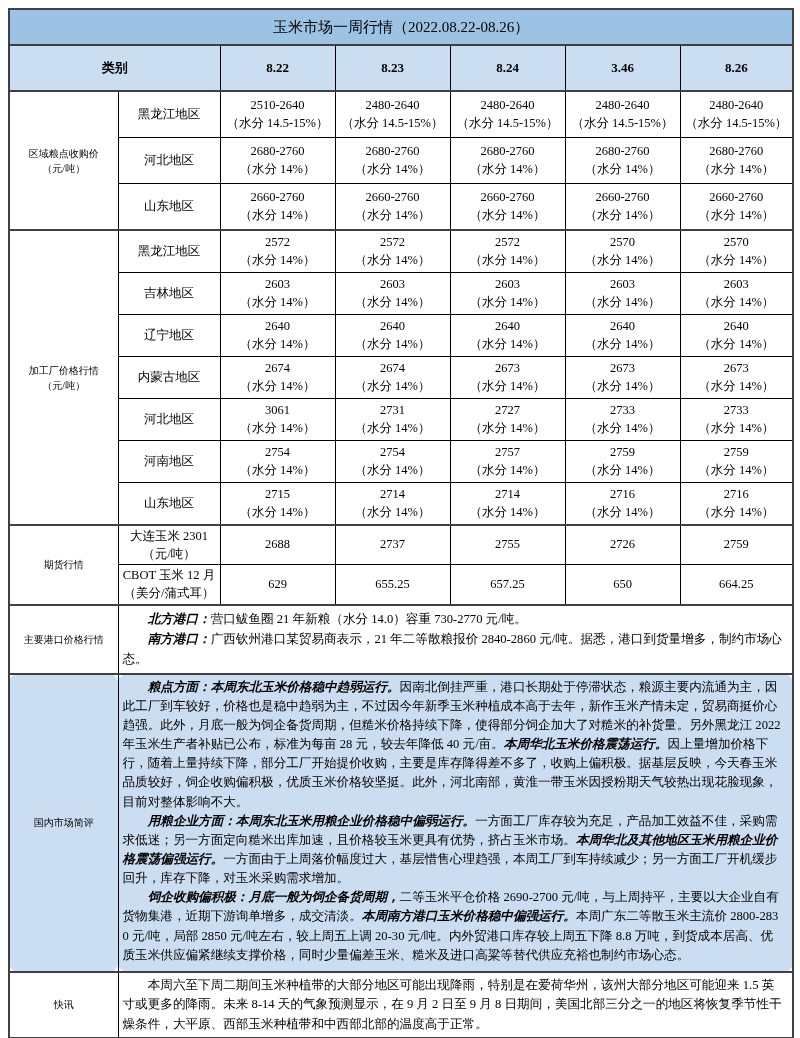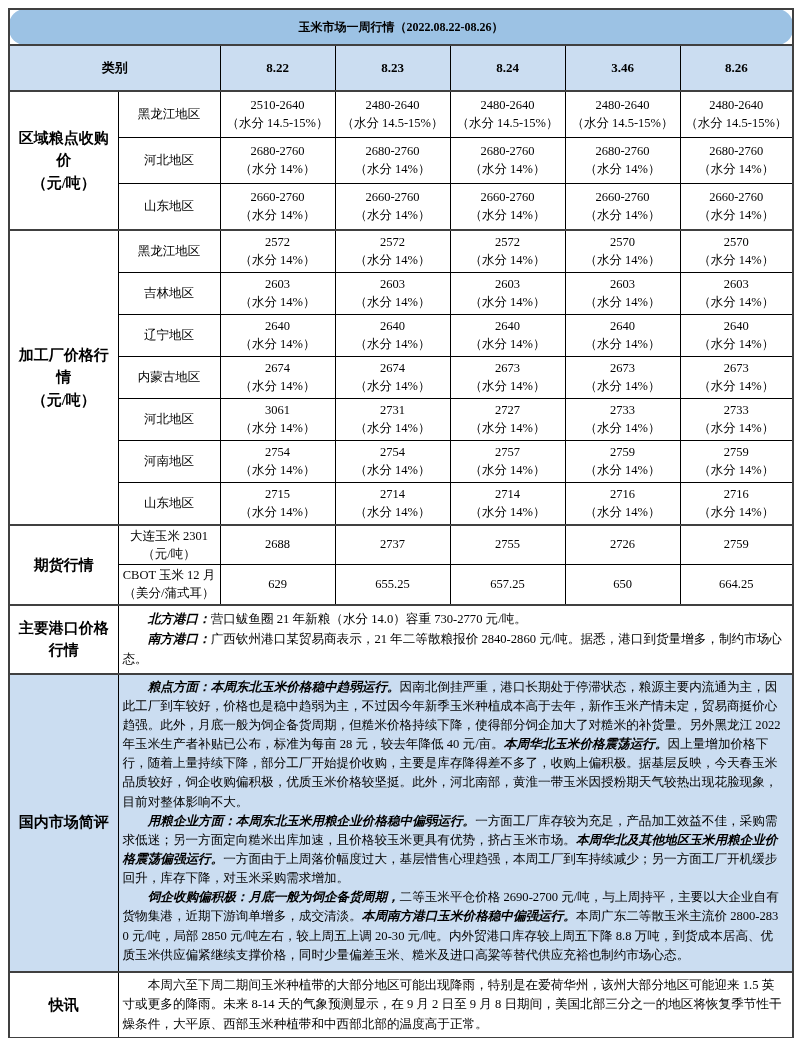--- a/index.html
+++ b/index.html
@@ -25,52 +25,51 @@
     text-align:center;
     vertical-align:middle;
     padding:1px 2px;
     font-size:12.5px;
     line-height:1.4;
     word-break:break-all;
   }
   tr.secrow > td{border-top:2px solid var(--border-dark);}
   td.title-cell{
     background:var(--title-bg);
-    font-weight:bold;
-    font-size:12px;
+    font-weight:normal;
+    font-size:15px;
     height:32px;
-    border-radius:16px;
   }
   tr.header-row td{
     background:var(--band-bg);
     font-weight:bold;
     font-size:13px;
     height:42px;
   }
   td.seclabel{
-    font-weight:bold;
-    font-size:15px;
+    font-weight:normal;
+    font-size:10px;
     line-height:1.5;
   }
   td.region{font-size:12.5px;line-height:1.45;margin-left:20px;}
   .v{line-height:1.5;}
   .n{line-height:1.4;}
   td.textcell{
     text-align:left;
     vertical-align:top;
     padding:3px 8px 3px 4px;
   }
   td.textcell p.para{
     margin:0;
     text-indent:2em;
     font-size:12.6px;
     line-height:1.62;
   }
   td.review-cell p.para{line-height:1.52;}
-  td.review-cell, td.seclabel.review-label{background:var(--band-bg);}
+  td.review-cell, td.seclabel.review-label{background:var(--band-bg);border-radius:9px;}
   b{font-weight:bold;font-style:italic;}
 </style>
 </head>
 <body>
 
 <table class="report">
   <colgroup>
     <col style="width:109px">
       <col style="width:102px">
     <col style="width:115px">

